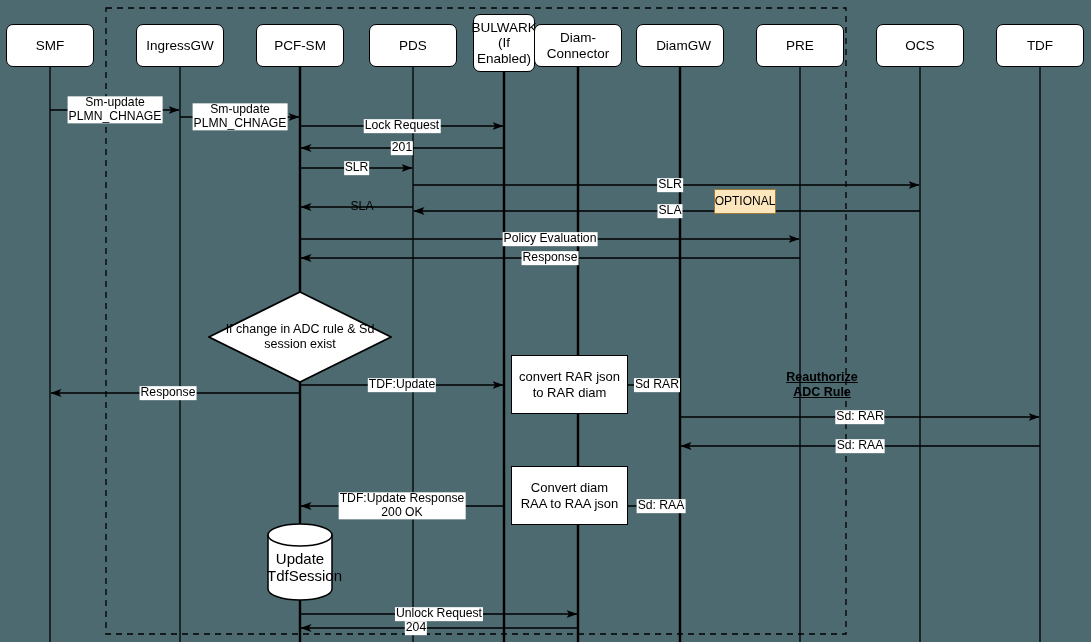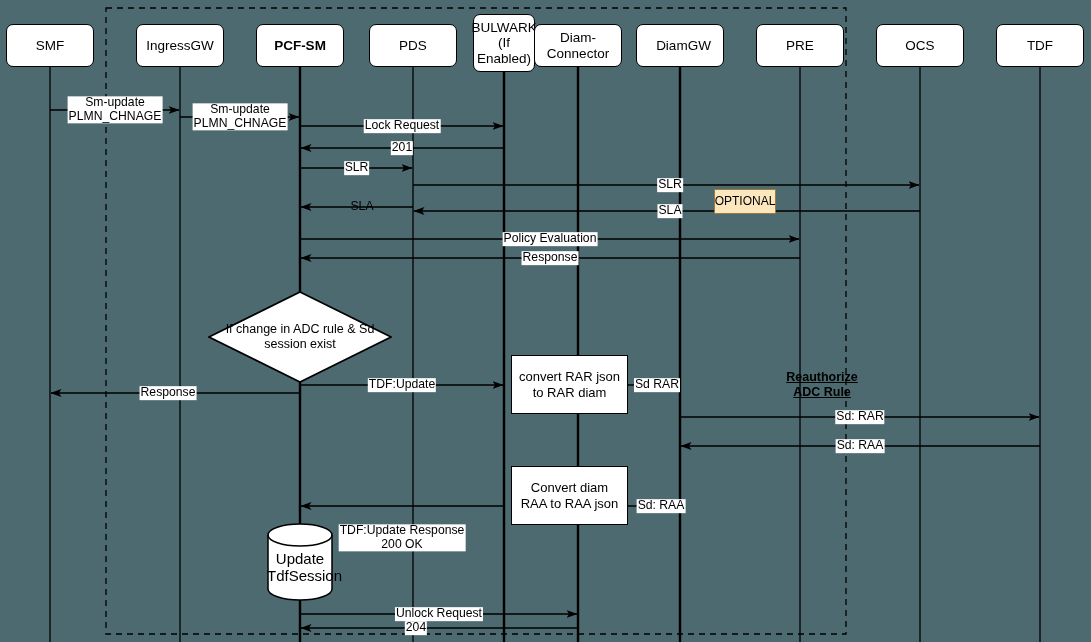--- a/index.html
+++ b/index.html
@@ -136,21 +136,21 @@
       </g>
   </svg>
 
   <div id="boxes">
       <div class="lifeline-box" style="left: 6px; top: 24px; width: 88px; height: 43px;">
         <span style="white-space: pre-line;">SMF</span>
       </div>
       <div class="lifeline-box" style="left: 136px; top: 24px; width: 88px; height: 43px;">
         <span style="white-space: pre-line;">IngressGW</span>
       </div>
-      <div class="lifeline-box" style="left: 256px; top: 24px; width: 88px; height: 43px; font-weight: bold;">
+      <div class="lifeline-box" style="left: 256px; top: 24px; width: 88px; height: 43px;">
         <span style="white-space: pre-line;">PCF-SM</span>
       </div>
       <div class="lifeline-box" style="left: 369px; top: 24px; width: 88px; height: 43px;">
         <span style="white-space: pre-line;">PDS</span>
       </div>
       <div class="lifeline-box" style="left: 473px; top: 14px; width: 62px; height: 58px;">
         <span style="white-space: pre-line;">BULWARK
 (If
 Enabled)</span>
       </div>
@@ -211,21 +211,21 @@
       <div class="msg-label" style="left: 670px; top: 211px;">SLA</div>
       <div class="msg-label" style="left: 362px; top: 207px; background: transparent;">SLA</div>
       <div class="msg-label" style="left: 550px; top: 239px;">Policy Evaluation</div>
       <div class="msg-label" style="left: 550px; top: 258px;">Response</div>
       <div class="msg-label" style="left: 402px; top: 385px;">TDF:Update</div>
       <div class="msg-label" style="left: 168px; top: 393px;">Response</div>
       <div class="msg-label" style="left: 657px; top: 385px;">Sd RAR</div>
       <div class="msg-label" style="left: 860px; top: 417px;">Sd: RAR</div>
       <div class="msg-label" style="left: 860px; top: 446px;">Sd: RAA</div>
       <div class="msg-label" style="left: 661px; top: 506px;">Sd: RAA</div>
-      <div class="msg-label" style="left: 402px; top: 506px; margin-top: 32px;">TDF:Update Response
+      <div class="msg-label" style="left: 402px; top: 506px;">TDF:Update Response
 200 OK</div>
       <div class="msg-label" style="left: 439px; top: 614px;">Unlock Request</div>
       <div class="msg-label" style="left: 416px; top: 628px;">204</div>
     </div>
   <div id="annots">
       <div class="opt-box" style="left: 714px; top: 188.5px; width: 62px; height: 25px;">
         <span>OPTIONAL</span>
       </div>
       <div class="plain-label bold-label" style="left: 822px; top: 385px;">Reauthorize
 ADC Rule</div>

